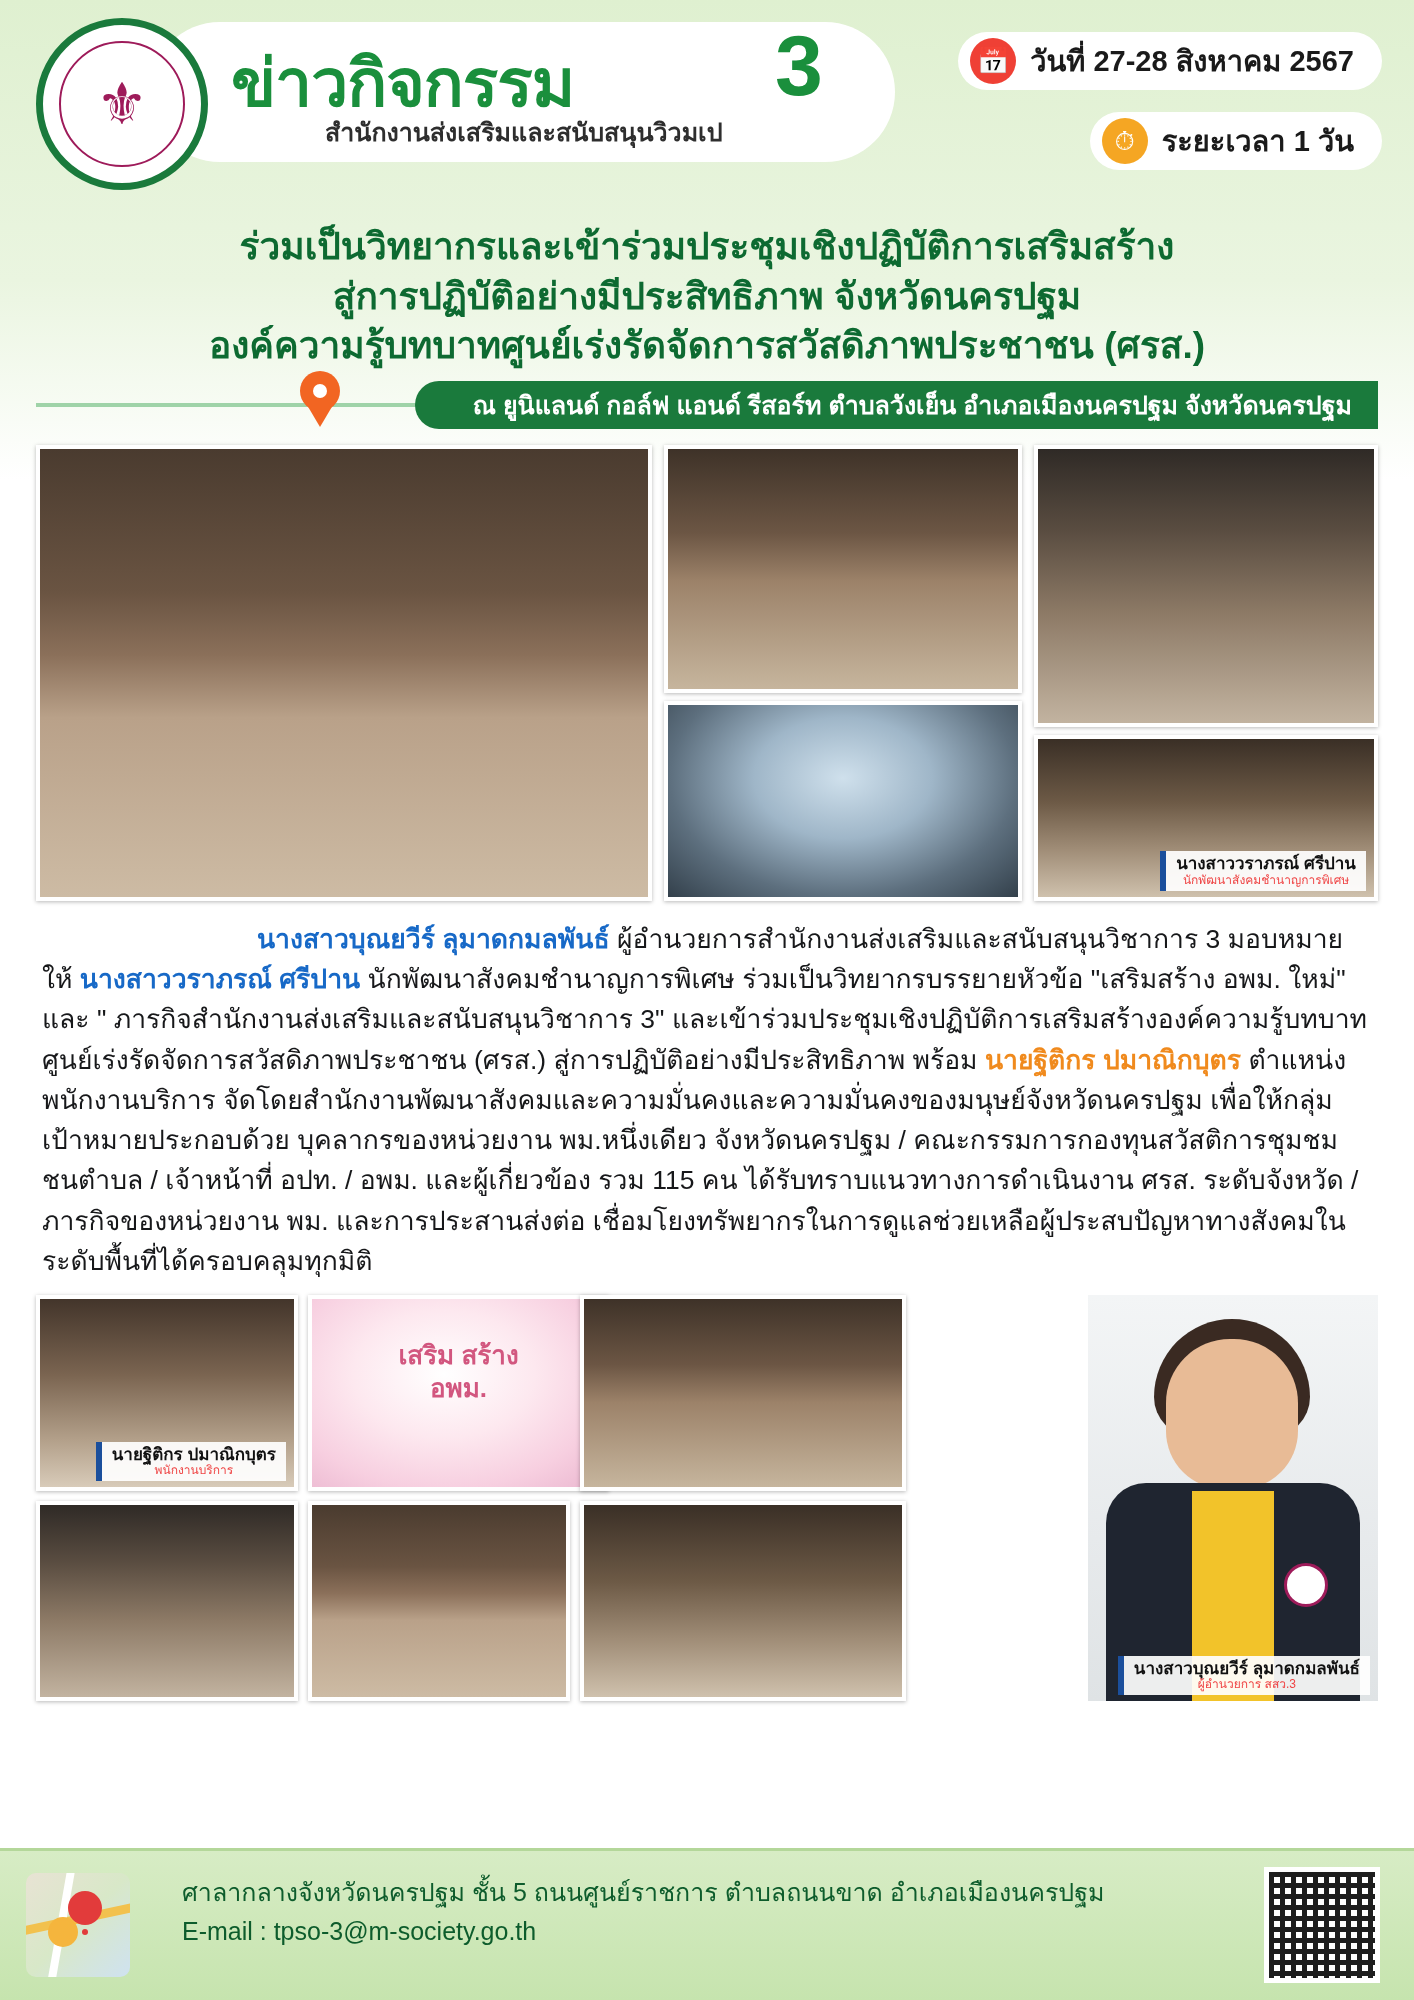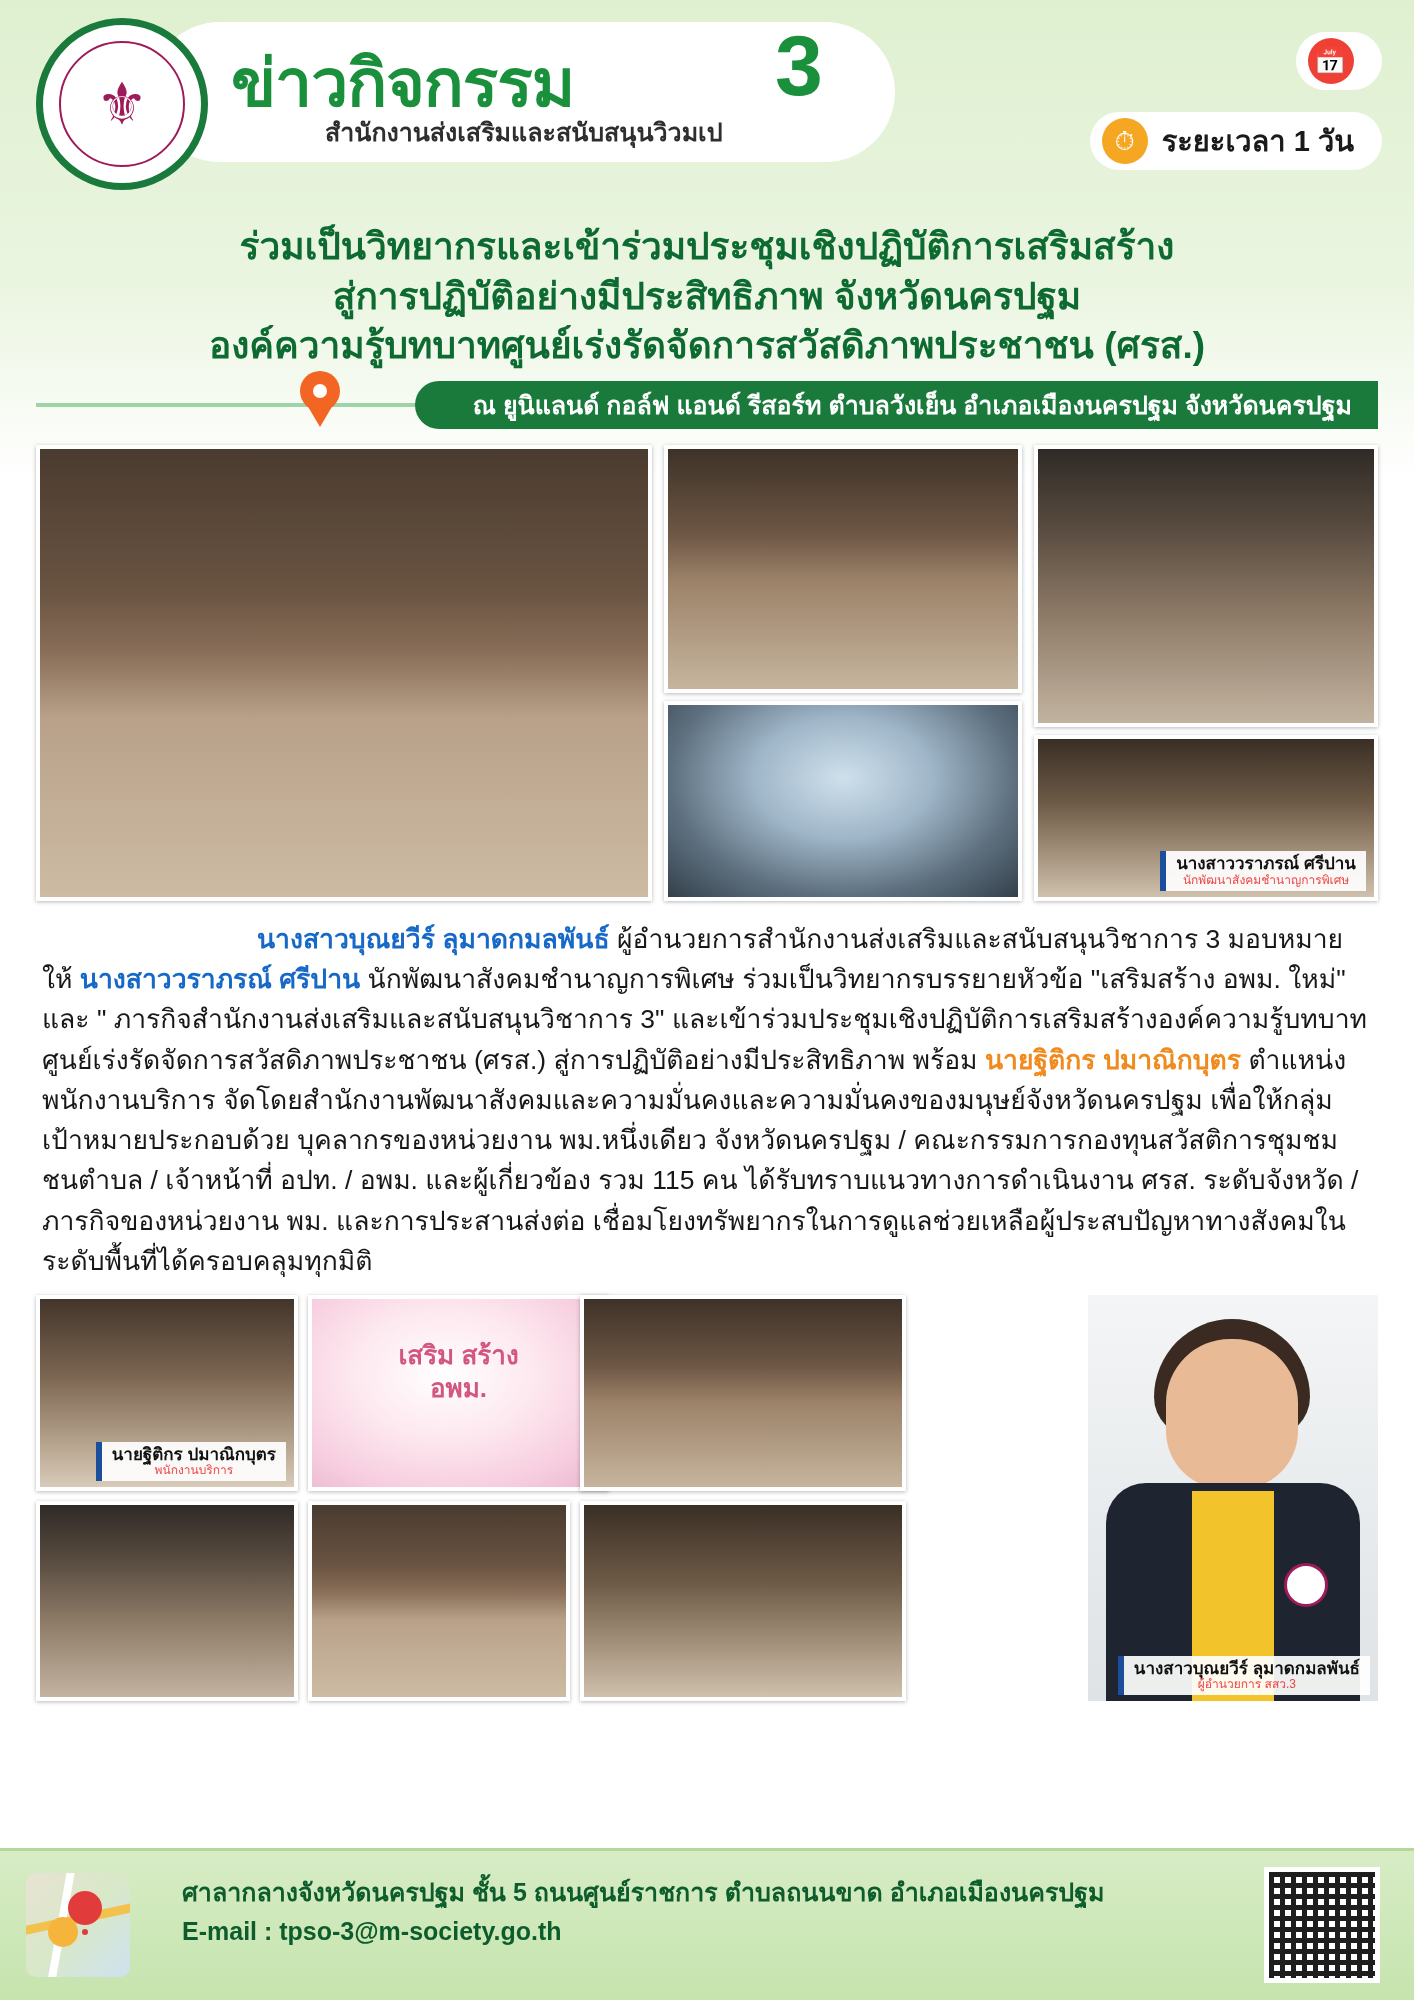--- a/index.html
+++ b/index.html
@@ -272,21 +272,21 @@
     position:absolute;left:42px;top:18px;width:34px;height:34px;border-radius:50%;background:#e23b3b;
     box-shadow:0 24px 0 -14px #e23b3b;
   }
   .footer-map .pinf2{
     position:absolute;left:22px;top:44px;width:30px;height:30px;border-radius:50%;background:#f5b53d;
   }
   .footer-text {
     position: absolute;
     left: 182px; top: 22px;
     color: #0d5c2c;
-    font-weight: bold;
+    font-weight: normal;
     font-size: 25px;
     line-height: 1.55;
   }
   .qr {
     position:absolute; right: 34px; top: 16px;
     width: 116px; height: 116px;
     background:#fff;
     padding: 5px;
   }
   .qr-grid {
@@ -309,20 +309,21 @@
     <div class="seal">
       <div class="seal-inner">⚜</div>
     </div>
 
     <div class="title-main">ข่าวกิจกรรม</div>
     <div class="title-num">3</div>
     <div class="title-sub">สำนักงานส่งเสริมและสนับสนุนวิวมเป</div>
 
     <div class="chip chip-date">
       <div class="ico-circle ico-cal">📅</div>
+      <div class="chip-text">วันที่ 27-28 สิงหาคม 2567</div>
     </div>
 
     <div class="chip chip-dur">
       <div class="ico-circle ico-clock">⏱</div>
       <div class="chip-text">ระยะเวลา 1 วัน</div>
     </div>
   </div>
 
   <div class="headline">
     <div>ร่วมเป็นวิทยากรและเข้าร่วมประชุมเชิงปฏิบัติการเสริมสร้าง</div>

